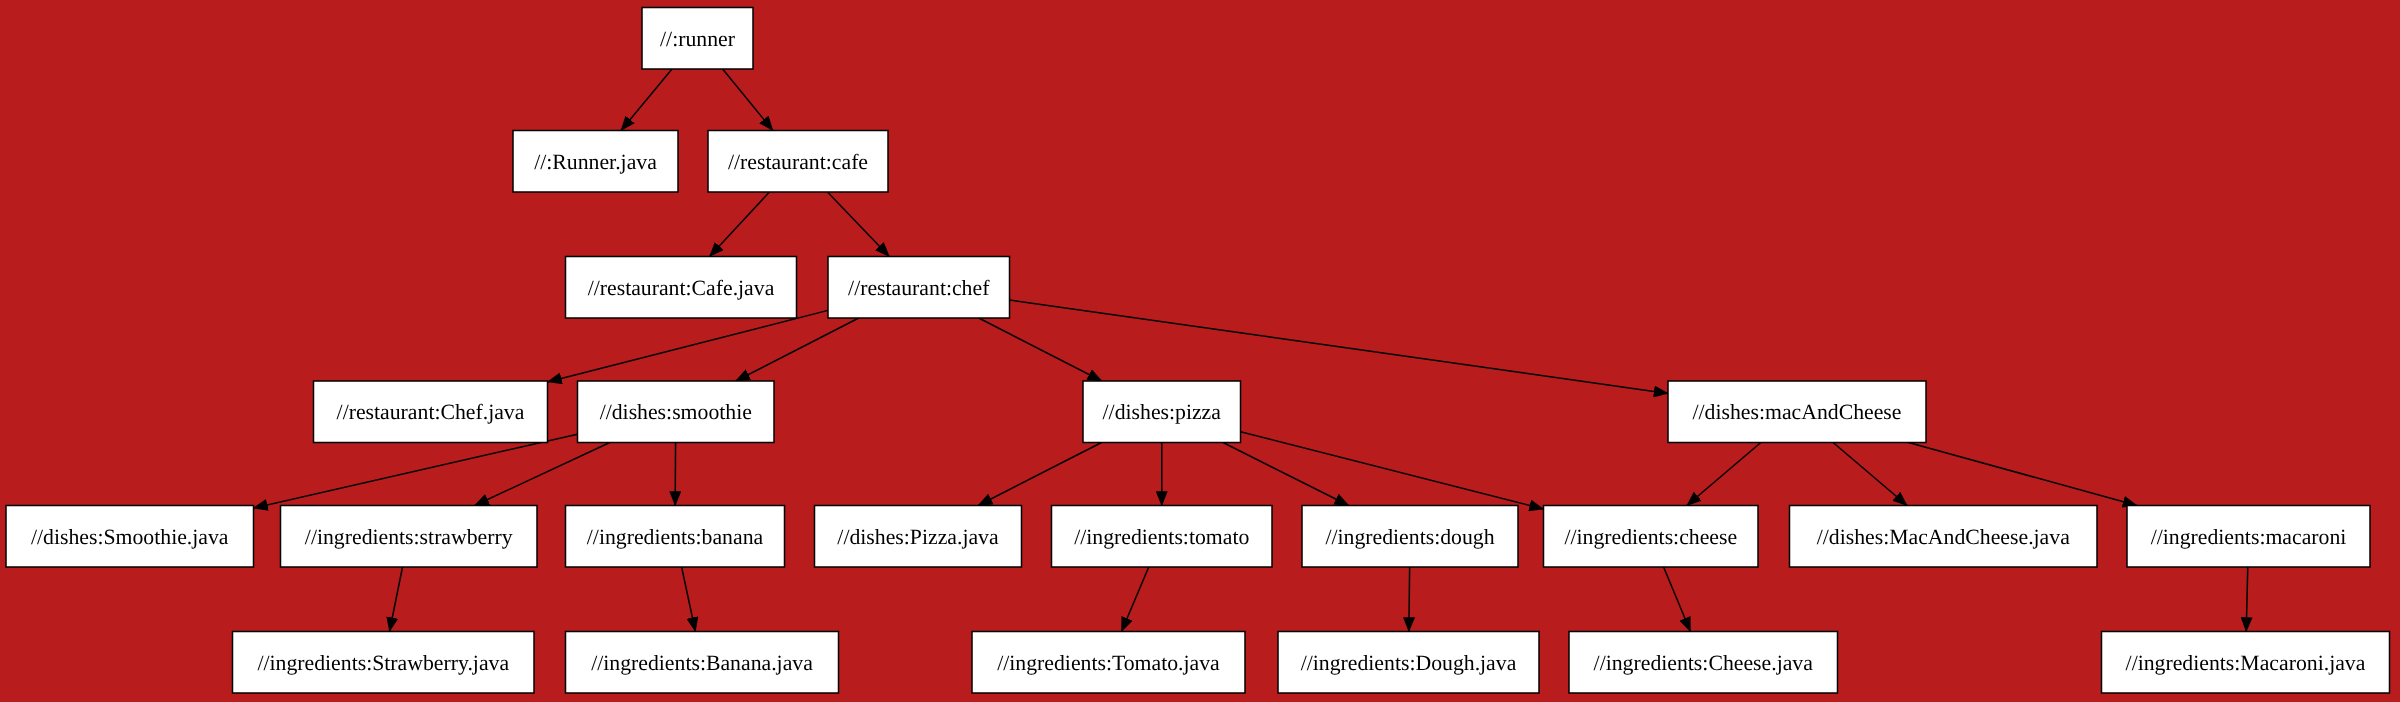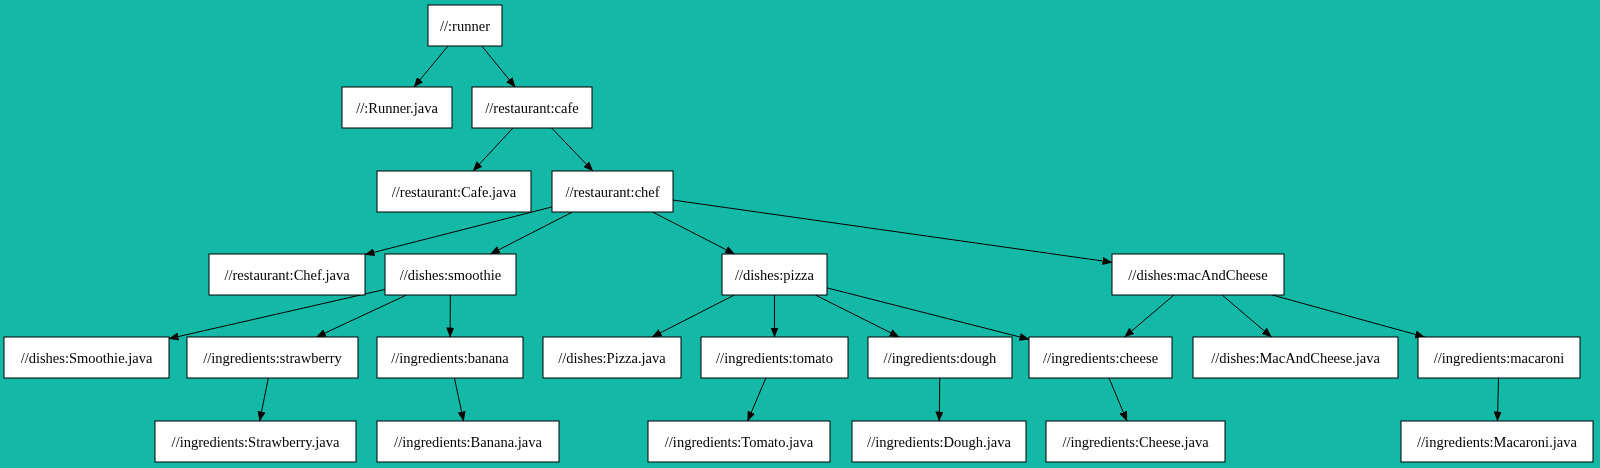--- a/index.html
+++ b/index.html
@@ -4,21 +4,21 @@
 <style>
   html, body {
     margin: 0;
     padding: 0;
     background: #ffffff;
   }
   #canvas-wrap {
     position: relative;
     width: 1600px;
     height: 468px;
-    background: #14b8a6;
+    background: #b91c1c;
     overflow: hidden;
   }
   svg {
     display: block;
     font-family: "Liberation Serif", "DejaVu Serif", serif;
   }
   .node rect {
     fill: #ffffff;
     stroke: #000000;
     stroke-width: 1;

